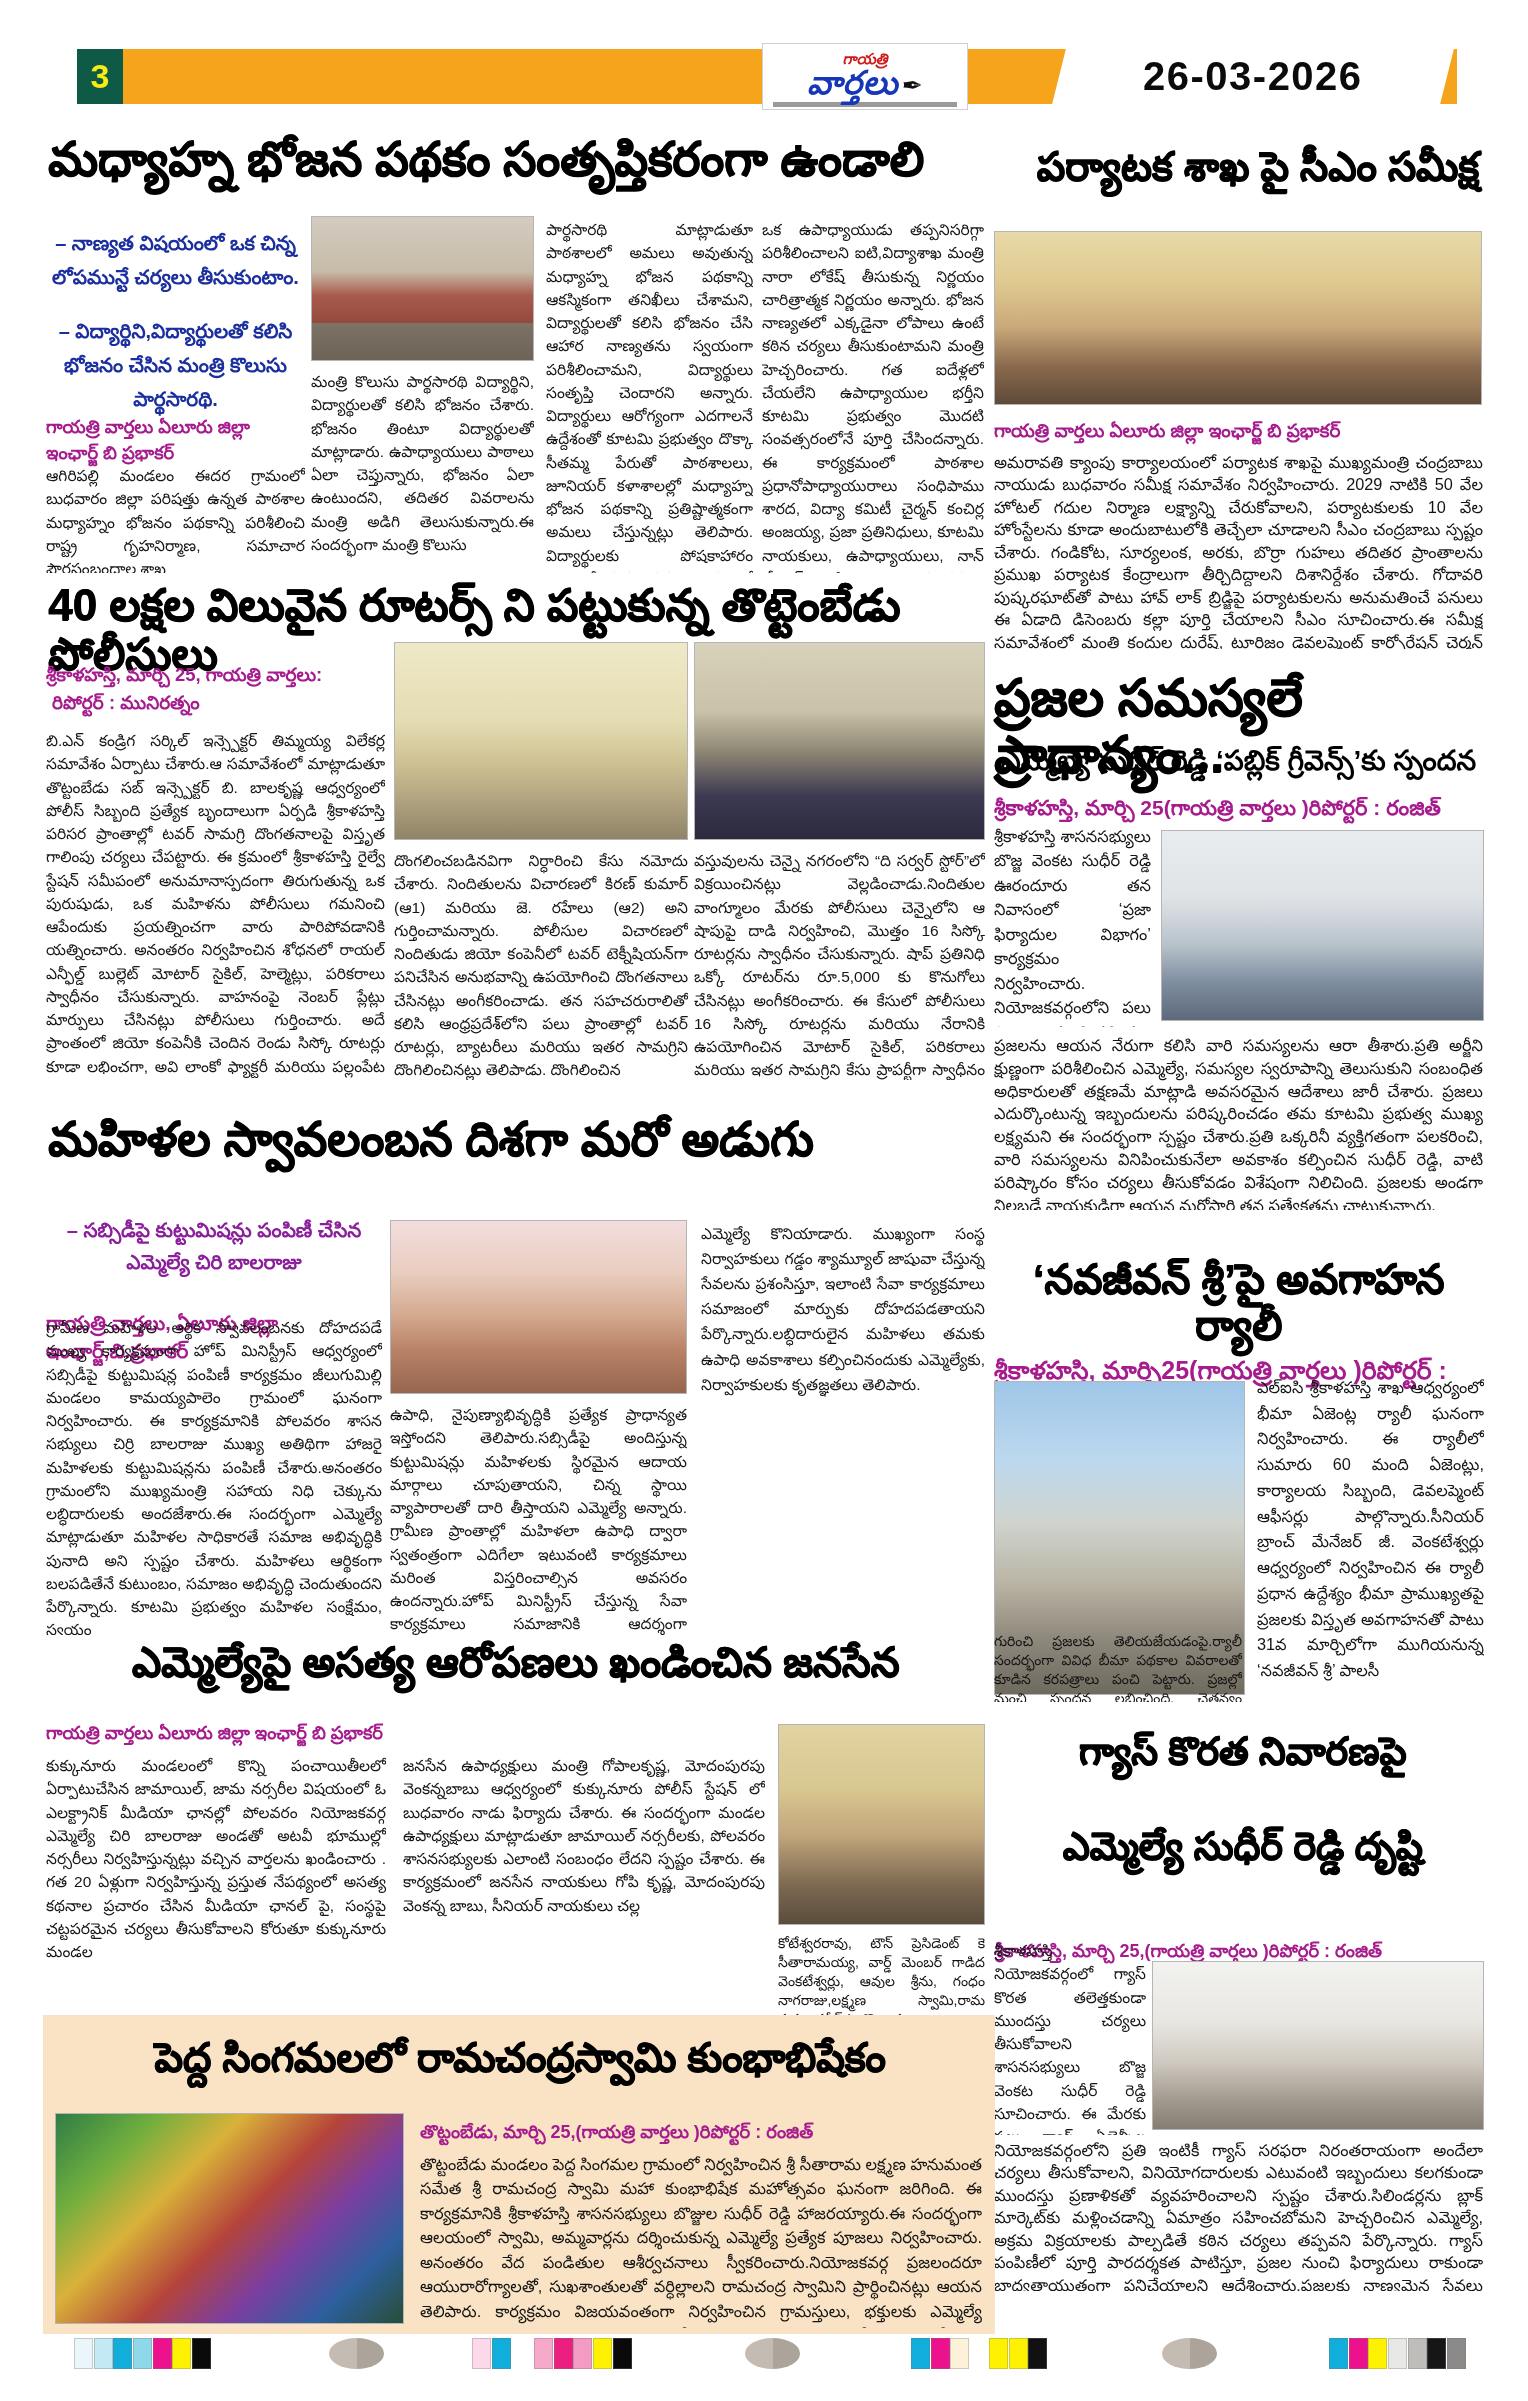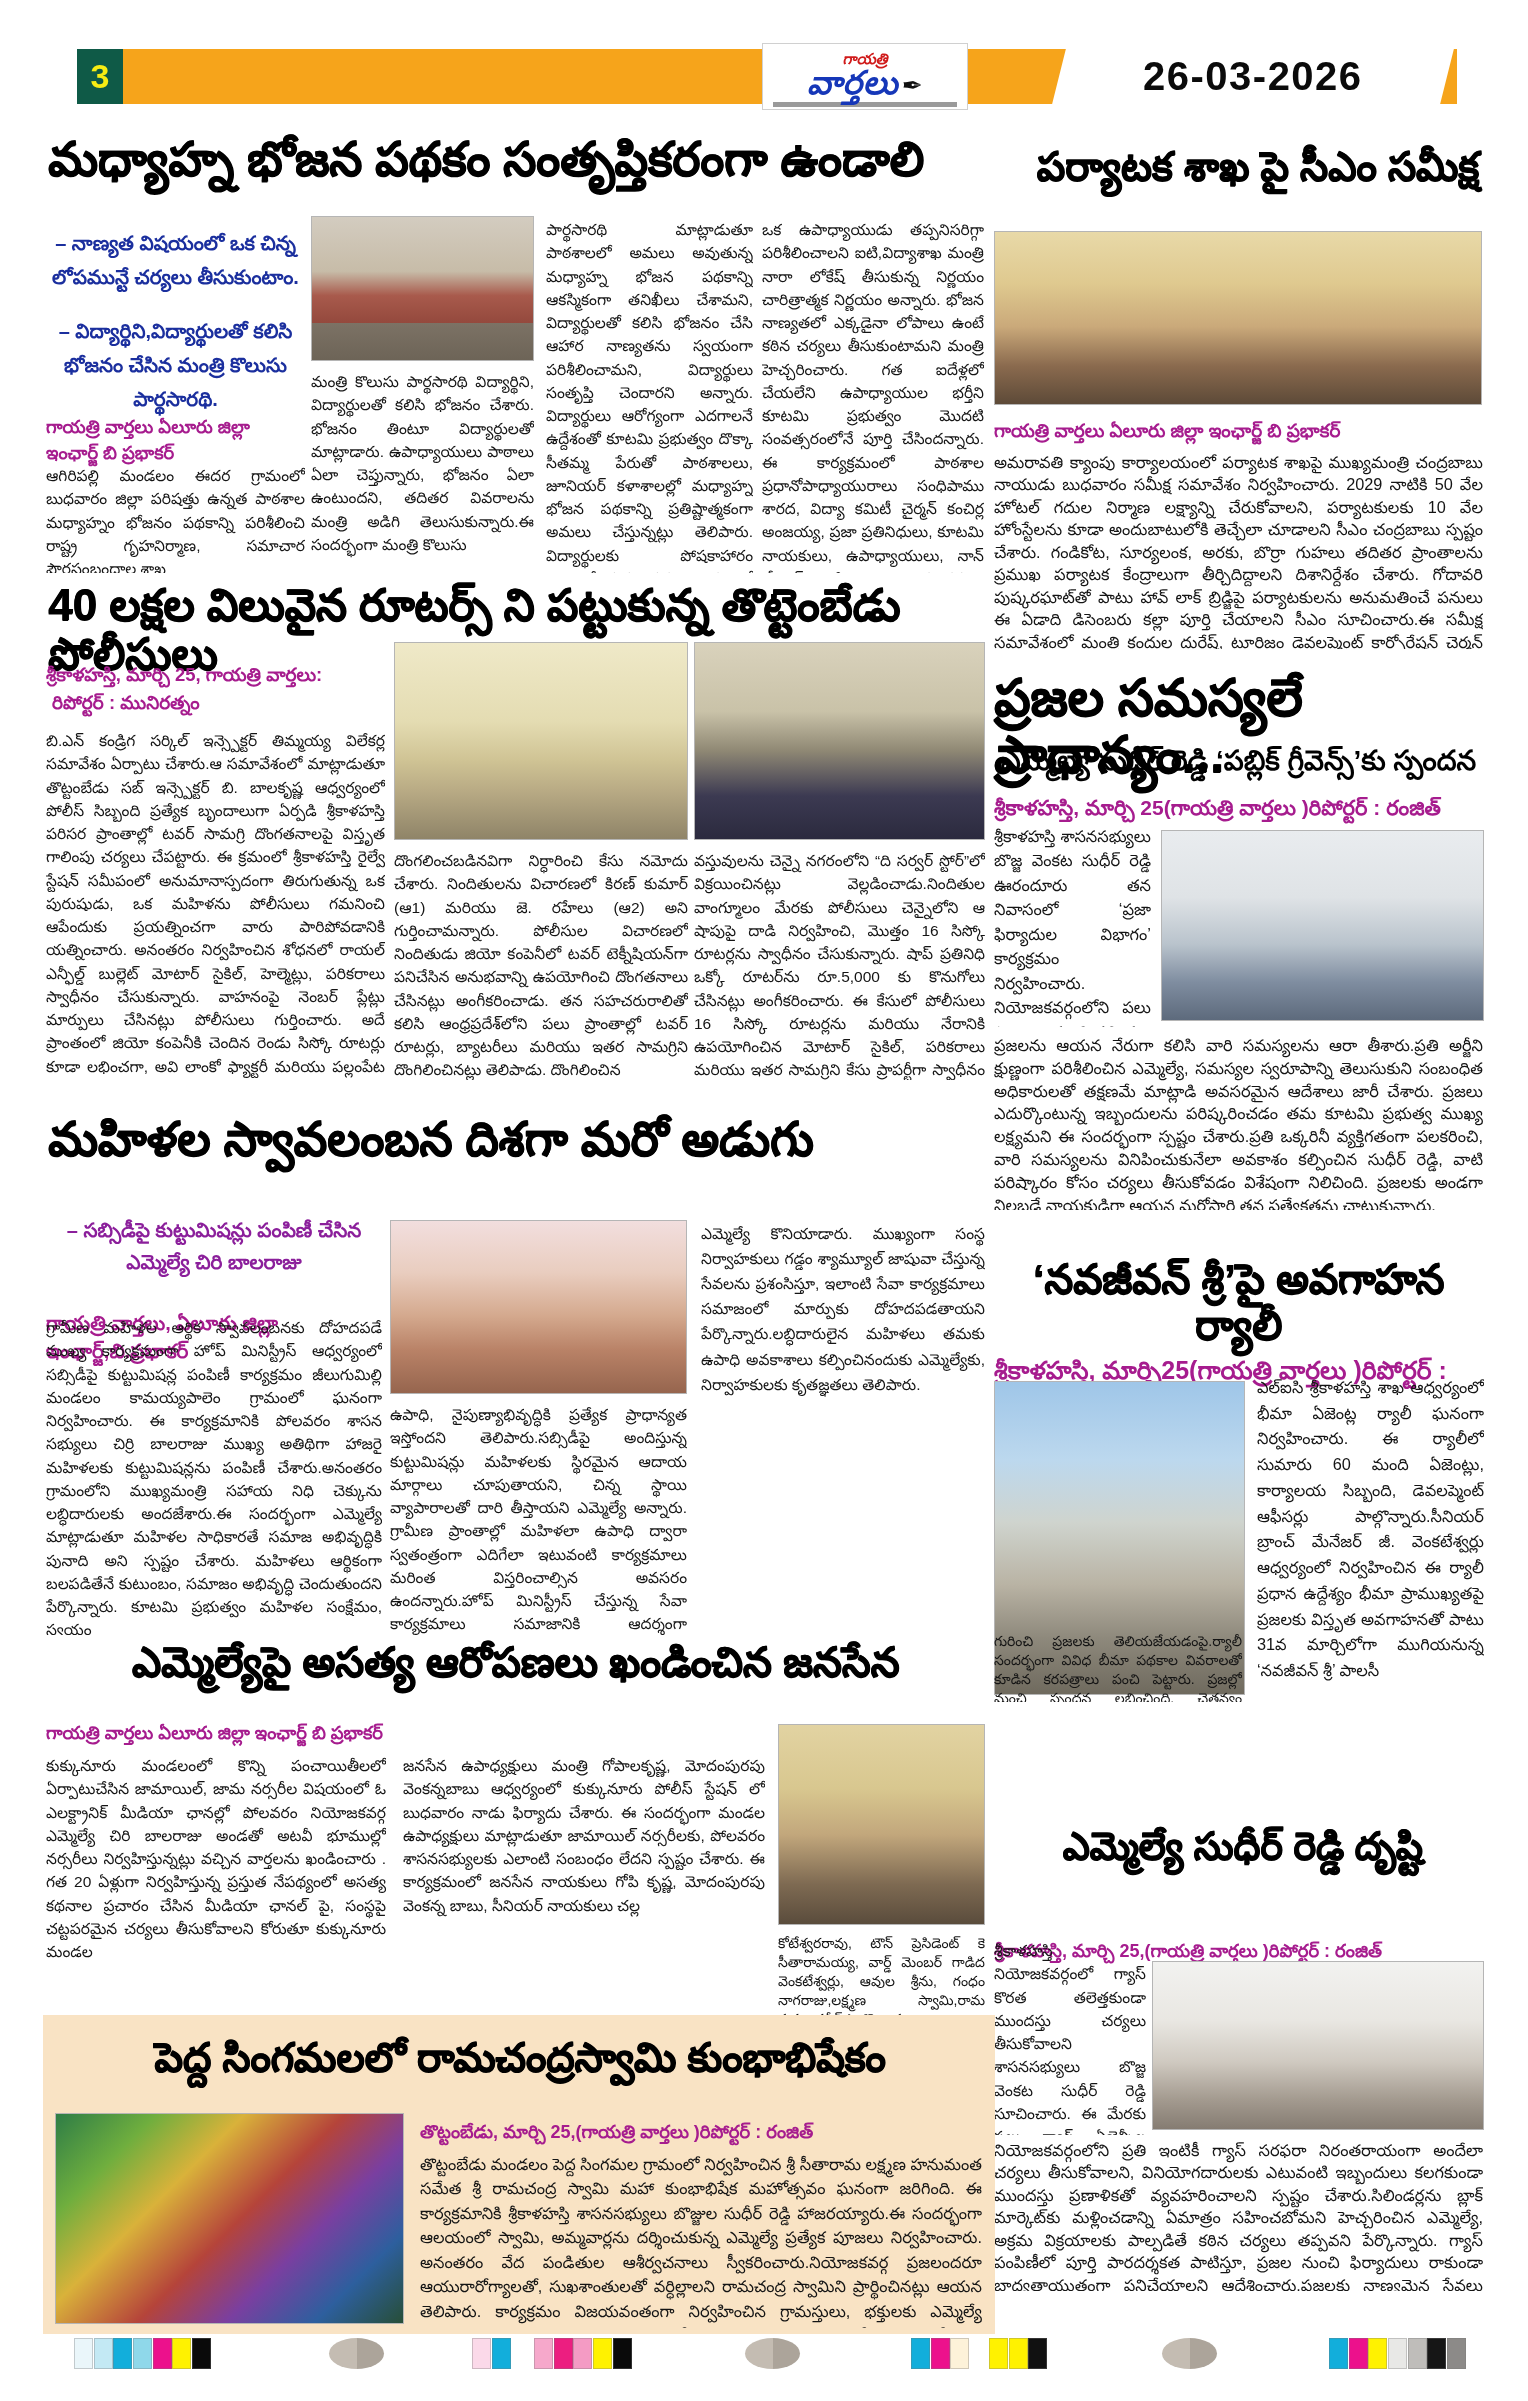--- a/index.html
+++ b/index.html
@@ -114,20 +114,21 @@
   <div class="abs bodytxt" style="left:1257px;top:1375px;width:227px;height:322px;font-size:16.3px;line-height:1.58;">ఎల్ఐసి శ్రీకాళహస్తి శాఖ ఆధ్వర్యంలో భీమా ఏజెంట్ల ర్యాలీ ఘనంగా నిర్వహించారు. ఈ ర్యాలీలో సుమారు 60 మంది ఏజెంట్లు, కార్యాలయ సిబ్బంది, డెవలప్మెంట్ ఆఫీసర్లు పాల్గొన్నారు.సీనియర్ బ్రాంచ్ మేనేజర్ జీ. వెంకటేశ్వర్లు ఆధ్వర్యంలో నిర్వహించిన ఈ ర్యాలీ ప్రధాన ఉద్దేశ్యం భీమా ప్రాముఖ్యతపై ప్రజలకు విస్తృత అవగాహనతో పాటు 31వ మార్చిలోగా ముగియనున్న ‘నవజీవన్ శ్రీ’ పాలసీ</div>
   <div class="abs bodytxt" style="left:994px;top:1632px;width:248px;height:70px;font-size:14px;line-height:1.35;">గురించి ప్రజలకు తెలియజేయడంపై.ర్యాలీ సందర్భంగా వివిధ బీమా పథకాల వివరాలతో కూడిన కరపత్రాలు పంచి పెట్టారు. ప్రజల్లో మంచి స్పందన లభించింది. చైతన్యం తీసుకురావడంలో ఇటువంటి ర్యాలీలు దోహదపడతాయని పలువురు పేర్కొన్నారు. ఈ ర్యాలీ విజయవంతానికి సహకరించిన ఏజెంట్లను, సిబ్బందిని సీనియర్ బ్రాంచ్ మేనేజర్ అభినందించారు.</div>
 
   <div class="abs headline" style="left:48px;top:1640px;width:935px;font-size:41px;text-align:center;">ఎమ్మెల్యేపై అసత్య ఆరోపణలు ఖండించిన జనసేన</div>
   <div class="abs byline" style="left:46px;top:1723px;width:384px;font-size:18px;">గాయత్రి వార్తలు ఏలూరు జిల్లా ఇంఛార్జ్ బి ప్రభాకర్</div>
   <div class="abs bodytxt" style="left:46px;top:1754px;width:340px;height:290px;font-size:15.5px;">కుక్కునూరు మండలంలో కొన్ని పంచాయితీలలో ఏర్పాటుచేసిన జామాయిల్, జామ నర్సరీల విషయంలో ఓ ఎలక్ట్రానిక్ మీడియా ఛానల్లో పోలవరం నియోజకవర్గ ఎమ్మెల్యే చిరి బాలరాజు అండతో అటవీ భూముల్లో నర్సరీలు నిర్వహిస్తున్నట్లు వచ్చిన వార్తలను ఖండించారు . గత 20 ఏళ్లుగా నిర్వహిస్తున్న ప్రస్తుత నేపథ్యంలో అసత్య కథనాల ప్రచారం చేసిన మీడియా ఛానల్ పై, సంస్థపై చట్టపరమైన చర్యలు తీసుకోవాలని కోరుతూ కుక్కునూరు మండల</div>
   <div class="abs bodytxt" style="left:403px;top:1754px;width:362px;height:290px;font-size:15.5px;">జనసేన ఉపాధ్యక్షులు మంత్రి గోపాలకృష్ణ, మోదంపురపు వెంకన్నబాబు ఆధ్వర్యంలో కుక్కునూరు పోలీస్ స్టేషన్ లో బుధవారం నాడు ఫిర్యాదు చేశారు. ఈ సందర్భంగా మండల ఉపాధ్యక్షులు మాట్లాడుతూ జామాయిల్ నర్సరీలకు, పోలవరం శాసనసభ్యులకు ఎలాంటి సంబంధం లేదని స్పష్టం చేశారు. ఈ కార్యక్రమంలో జనసేన నాయకులు గోపి కృష్ణ, మోదంపురపు వెంకన్న బాబు, సీనియర్ నాయకులు చల్ల</div>
   <div class="abs photo ph-jns" style="left:778px;top:1724px;width:207px;height:201px;background:linear-gradient(180deg,#e2d3a2 0%,#d8c78f 32%,#c2a77c 55%,#7e6a52 80%,#5a4c3c 100%);"></div>
   <div class="abs bodytxt" style="left:778px;top:1934px;width:207px;height:81px;font-size:14px;line-height:1.35;">కోటేశ్వరరావు, టౌన్ ప్రెసిడెంట్ కె సీతారామయ్య, వార్డ్ మెంబర్ గాడిద వెంకటేశ్వర్లు, ఆవుల శ్రీను, గంధం నాగరాజు,లక్ష్మణ స్వామి,రామ కృష్ణ,జగదీశ్ పాల్గొన్నారు.</div>
 
+  <div class="abs headline" style="left:1006px;top:1730px;width:473px;font-size:38px;text-align:center;">గ్యాస్ కొరత నివారణపై</div>
   <div class="abs headline" style="left:1006px;top:1825px;width:473px;font-size:38px;text-align:center;">ఎమ్మెల్యే సుధీర్ రెడ్డి దృష్టి</div>
   <div class="abs byline" style="left:994px;top:1909px;width:489px;font-size:18px;margin-top:32px;">శ్రీకాళహస్తి, మార్చి 25,(గాయత్రి వార్తలు )రిపోర్టర్ : రంజిత్</div>
   <div class="abs bodytxt" style="left:994px;top:1939px;width:152px;height:196px;font-size:15.5px;">శ్రీకాళహస్తి నియోజకవర్గంలో గ్యాస్ కొరత తలెత్తకుండా ముందస్తు చర్యలు తీసుకోవాలని శాసనసభ్యులు బొజ్జ వెంకట సుధీర్ రెడ్డి సూచించారు. ఈ మేరకు పలు గ్యాస్ ఏజెన్సీల నిర్వాహకులతో ఆయన ప్రత్యేక సమావేశం నిర్వహించారు.</div>
   <div class="abs photo ph-gas" style="left:1152px;top:1961px;width:332px;height:169px;"></div>
   <div class="abs bodytxt" style="left:994px;top:2139px;width:489px;height:152px;font-size:16.3px;line-height:1.38;">నియోజకవర్గంలోని ప్రతి ఇంటికీ గ్యాస్ సరఫరా నిరంతరాయంగా అందేలా చర్యలు తీసుకోవాలని, వినియోగదారులకు ఎటువంటి ఇబ్బందులు కలగకుండా ముందస్తు ప్రణాళికతో వ్యవహరించాలని స్పష్టం చేశారు.సిలిండర్లను బ్లాక్ మార్కెట్‌కు మళ్లించడాన్ని ఏమాత్రం సహించబోమని హెచ్చరించిన ఎమ్మెల్యే, అక్రమ విక్రయాలకు పాల్పడితే కఠిన చర్యలు తప్పవని పేర్కొన్నారు. గ్యాస్ పంపిణీలో పూర్తి పారదర్శకత పాటిస్తూ, ప్రజల నుంచి ఫిర్యాదులు రాకుండా బాధ్యతాయుతంగా పనిచేయాలని ఆదేశించారు.ప్రజలకు నాణ్యమైన సేవలు అందించడం ప్రభుత్వ ప్రాధాన్యమని ఈ సందర్భంగా సుధీర్ రెడ్డి తెలిపారు.</div>
 
   <div class="abs peachbox" style="left:43px;top:2015px;width:952px;height:319px;"></div>
   <div class="abs headline" style="left:67px;top:2035px;width:906px;font-size:40px;text-align:center;">పెద్ద సింగమలలో రామచంద్రస్వామి కుంభాభిషేకం</div>
   <div class="abs photo ph-temple" style="left:55px;top:2113px;width:349px;height:211px;"></div>
   <div class="abs byline" style="left:420px;top:2122px;width:562px;font-size:18px;">తొట్టంబేడు, మార్చి 25,(గాయత్రి వార్తలు )రిపోర్టర్ : రంజిత్</div>

